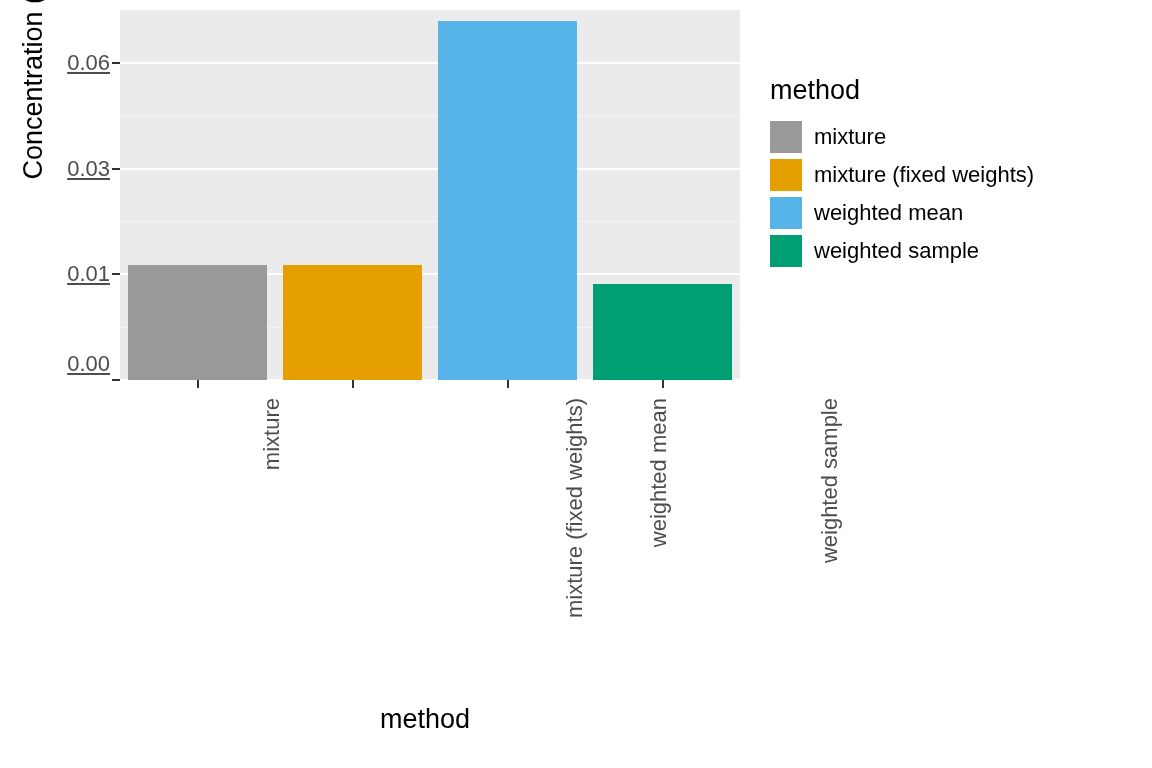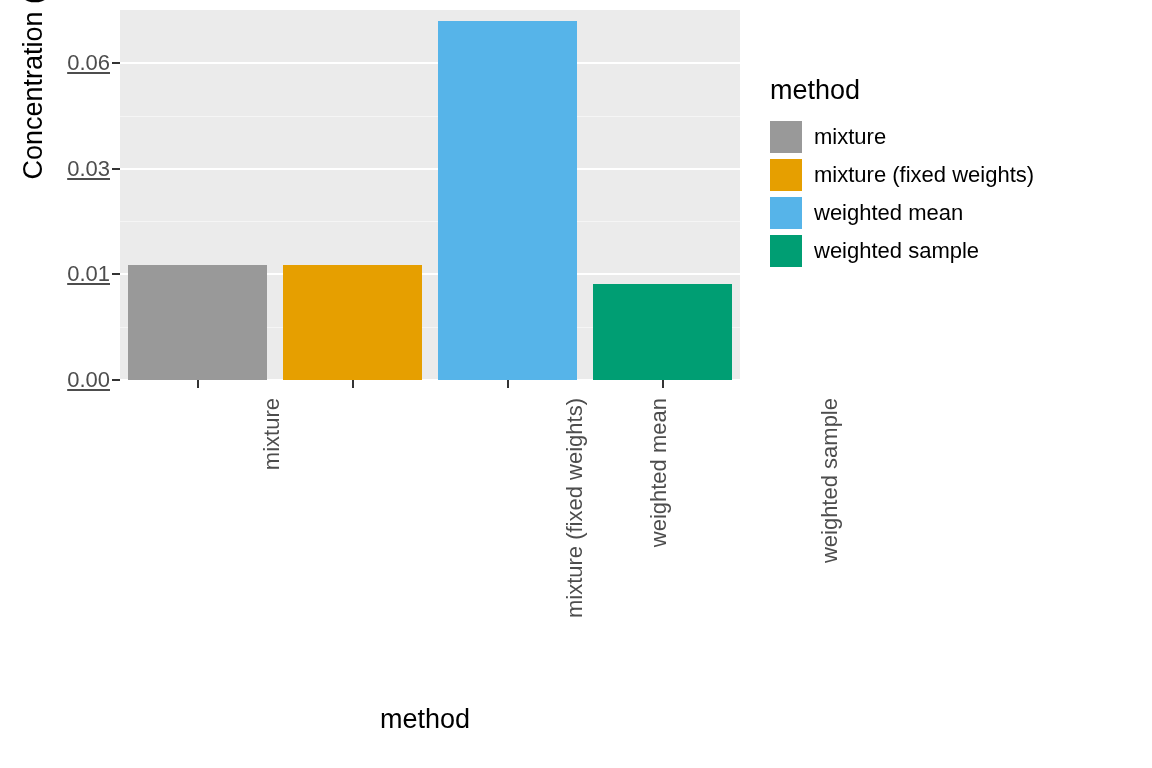--- a/index.html
+++ b/index.html
@@ -120,21 +120,21 @@
   <div class="ylab">Concentration (LCL)</div>
 
   <div class="panel" id="panel">
       <div class="grid-minor" style="left: 0px; right: 0px; height: 1px; top: 317.143px;"></div>
       <div class="grid-minor" style="left: 0px; right: 0px; height: 1px; top: 211.429px;"></div>
       <div class="grid-minor" style="left: 0px; right: 0px; height: 1px; top: 105.714px;"></div>
       <div class="grid-major" style="left: 0px; right: 0px; height: 2px; top: 369px;"></div>
       <div class="grid-major" style="left: 0px; right: 0px; height: 2px; top: 263.286px;"></div>
       <div class="grid-major" style="left: 0px; right: 0px; height: 2px; top: 157.571px;"></div>
       <div class="grid-major" style="left: 0px; right: 0px; height: 2px; top: 51.8571px;"></div>
-      <div class="y-axis-tick" style="top: 370px; margin-left: 19px;">0.00</div>
+      <div class="y-axis-tick" style="top: 354px; margin-left: 19px;">0.00</div>
       <div class="tickline-y" style="top: 369px;"></div>
       <div class="y-axis-tick" style="top: 264.286px;">0.01</div>
       <div class="tickline-y" style="top: 263.286px;"></div>
       <div class="y-axis-tick" style="top: 158.571px;">0.03</div>
       <div class="tickline-y" style="top: 157.571px;"></div>
       <div class="y-axis-tick" style="top: 52.8571px;">0.06</div>
       <div class="tickline-y" style="top: 51.8571px;"></div>
       <div class="bar" style="height: 114.7px; width: 139.5px; left: 7.75px; background: rgb(153, 153, 153);"></div>
       <div class="tickline-x" style="left: 76.5px; top: 370px;"></div>
       <div class="bar" style="height: 114.7px; width: 139.5px; left: 162.75px; background: rgb(230, 159, 0);"></div>

